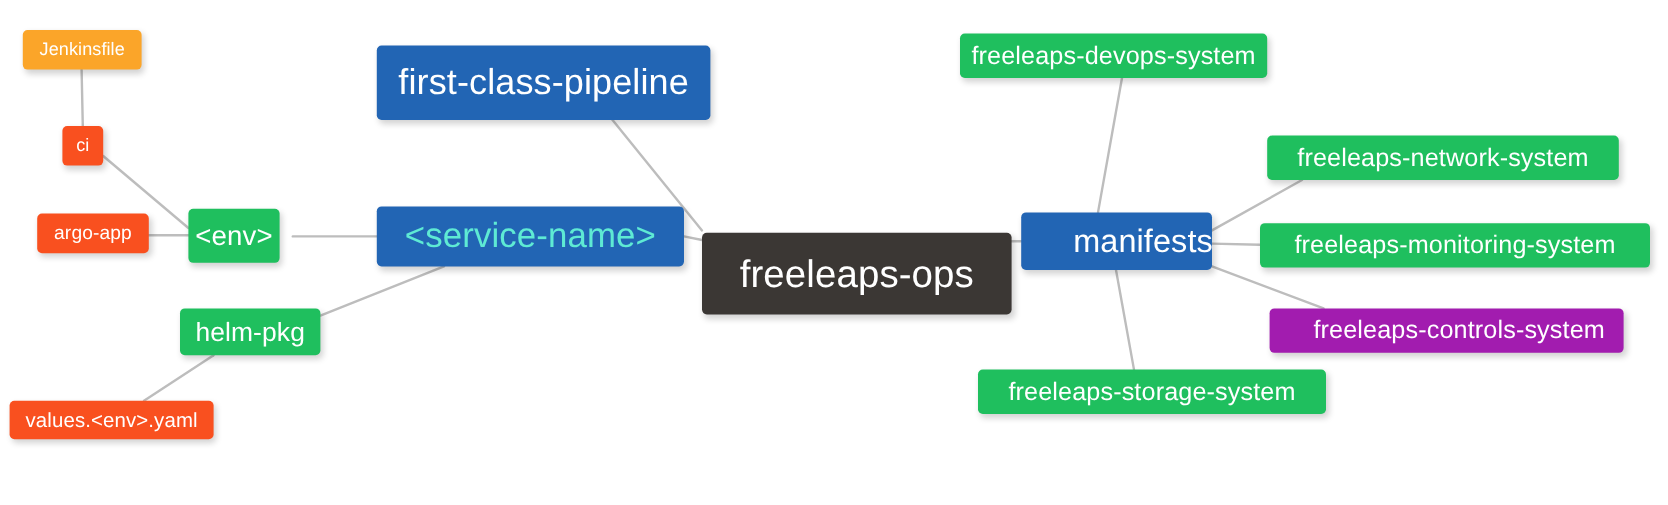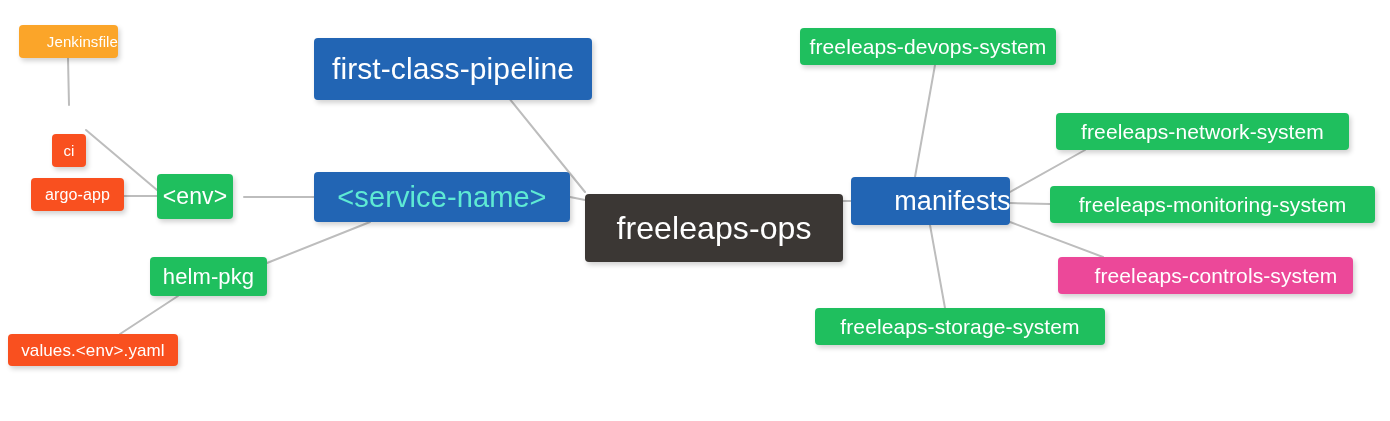--- a/index.html
+++ b/index.html
@@ -46,21 +46,21 @@
     letter-spacing: 0.1px;
     user-select: none;
   }
   .node-label {
     display: block;
     white-space: nowrap;
   }
   .n-root      { background: #3b3734; margin-top: 22px; }
   .n-blue      { background: #2265b4; }
   .n-green     { background: #1fbf5e; }
-  .n-orange    { background: #fba529; justify-content: flex-end; }
+  .n-orange    { background: #fba529; }
   .n-redorange { background: #f9501f; }
 </style>
 </head>
 <body>
 
 <div id="mindmap">
   <svg id="edge-layer" viewBox="0 0 1390 421" width="1390" height="421">
       <path d="M 585,192 L 500,87" class="edge" stroke="#bdbdbd"></path>
       <path d="M 585,200 L 570,197" class="edge" stroke="#bdbdbd"></path>
       <path d="M 843,201 L 851,201" class="edge" stroke="#bdbdbd"></path>
@@ -73,21 +73,21 @@
       <path d="M 915,177 L 935,65" class="edge" stroke="#bdbdbd"></path>
       <path d="M 1010,192 L 1085,150" class="edge" stroke="#bdbdbd"></path>
       <path d="M 1010,203 L 1050,204" class="edge" stroke="#bdbdbd"></path>
       <path d="M 1010,222 L 1103,257" class="edge" stroke="#bdbdbd"></path>
       <path d="M 930,225 L 945,308" class="edge" stroke="#bdbdbd"></path>
     </svg>
   <div id="node-layer">
       <div class="node n-orange" style="left: 19px; top: 25px; width: 99px; height: 33px; font-size: 15px; background: rgb(251, 165, 41); color: rgb(255, 255, 255);">
         <span class="node-label">Jenkinsfile</span>
       </div>
-      <div class="node n-redorange" style="left: 52px; top: 105px; width: 34px; height: 33px; font-size: 15px; background: rgb(249, 80, 31); color: rgb(255, 255, 255); margin-top: 29px;">
+      <div class="node n-redorange" style="left: 52px; top: 105px; width: 34px; height: 33px; font-size: 15px; background: rgb(249, 80, 31); color: rgb(255, 255, 255);">
         <span class="node-label">ci</span>
       </div>
       <div class="node n-redorange" style="left: 31px; top: 178px; width: 93px; height: 33px; font-size: 16px; background: rgb(249, 80, 31); color: rgb(255, 255, 255); justify-content: center;">
         <span class="node-label">argo-app</span>
       </div>
       <div class="node n-green" style="left: 157px; top: 174px; width: 76px; height: 45px; font-size: 23px; background: rgb(31, 191, 94); color: rgb(255, 255, 255);">
         <span class="node-label">&lt;env&gt;</span>
       </div>
       <div class="node n-green" style="left: 150px; top: 257px; width: 117px; height: 39px; font-size: 22px; background: rgb(31, 191, 94); color: rgb(255, 255, 255);">
         <span class="node-label">helm-pkg</span>
@@ -109,20 +109,20 @@
       </div>
       <div class="node n-green" style="left: 800px; top: 28px; width: 256px; height: 37px; font-size: 21px; background: rgb(31, 191, 94); color: rgb(255, 255, 255);">
         <span class="node-label">freeleaps-devops-system</span>
       </div>
       <div class="node n-green" style="left: 1056px; top: 113px; width: 293px; height: 37px; font-size: 21px; background: rgb(31, 191, 94); color: rgb(255, 255, 255);">
         <span class="node-label">freeleaps-network-system</span>
       </div>
       <div class="node n-green" style="left: 1050px; top: 186px; width: 325px; height: 37px; font-size: 21px; background: rgb(31, 191, 94); color: rgb(255, 255, 255);">
         <span class="node-label">freeleaps-monitoring-system</span>
       </div>
-      <div class="node n-green" style="left: 1058px; top: 257px; width: 295px; height: 37px; font-size: 21px; background: #ec4899; color: rgb(255, 255, 255); padding-left: 21px;">
+      <div class="node n-green" style="left: 1058px; top: 257px; width: 295px; height: 37px; font-size: 21px; background: #a21caf; color: rgb(255, 255, 255); padding-left: 21px;">
         <span class="node-label">freeleaps-controls-system</span>
       </div>
       <div class="node n-green" style="left: 815px; top: 308px; width: 290px; height: 37px; font-size: 21px; background: rgb(31, 191, 94); color: rgb(255, 255, 255);">
         <span class="node-label">freeleaps-storage-system</span>
       </div>
     </div>
 </div>
 
 </body></html>

